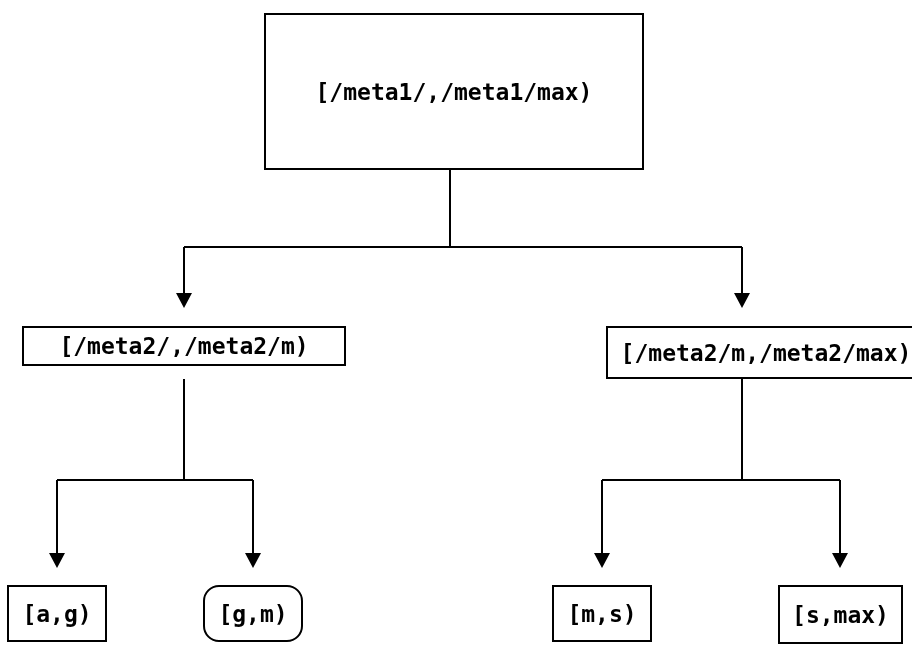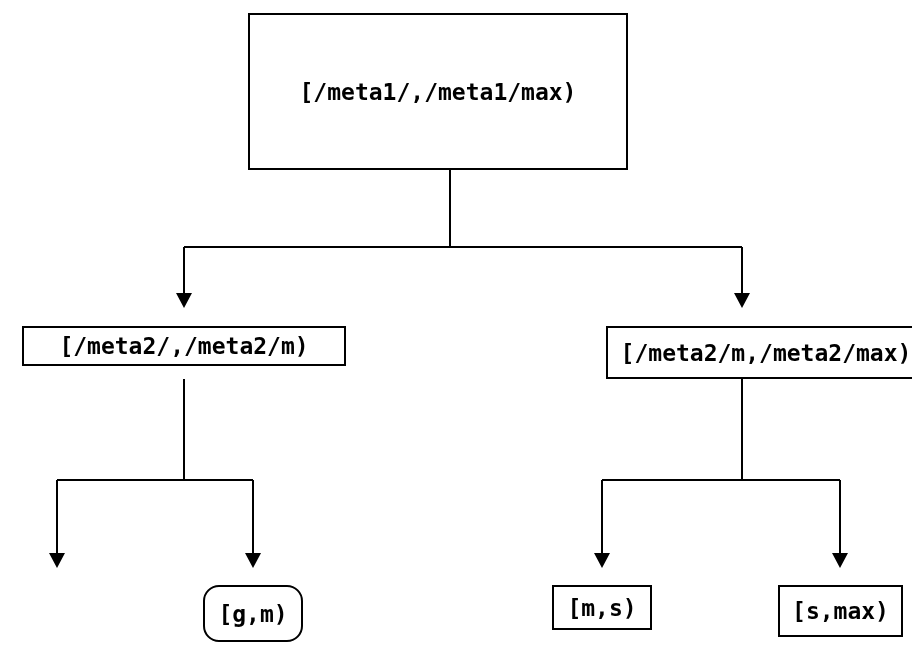--- a/index.html
+++ b/index.html
@@ -67,26 +67,27 @@
     <g>
       <path d="M742 379 V480"></path>
       <path d="M602 480 H840"></path>
       <path d="M602 480 V553"></path>
       <polygon points="594,553 610,553 602,568"></polygon>
       <path d="M840 480 V553"></path>
       <polygon points="832,553 848,553 840,568"></polygon>
     </g>
   </svg>
 
-  <div class="node" style="left:248px; top:13px; width:380px; height:157px;">[/meta1/,/meta1/max)</div>
+  <div class="node" style="left:264px; top:13px; width:380px; height:157px;">[/meta1/,/meta1/max)</div>
 
   <div class="node" style="left:22px; top:326px; width:324px; height:40px;">[/meta2/,/meta2/m)</div>
 
   <div class="node" style="left:582px; top:326px; width:320px; height:53px;margin-left:24px;">[/meta2/m,/meta2/max)</div>
 
+  <div class="node" style="left:7px; top:585px; width:100px; height:57px;">[a,g)</div>
 
   <div class="node" style="left:203px; top:585px; width:100px; height:57px;border-radius:16px;">[g,m)</div>
 
-  <div class="node" style="left:552px; top:585px; width:100px; height:45px;">[m,s)</div>
+  <div class="node" style="left:552px; top:585px; width:100px; height:57px;">[m,s)</div>
 
-  <div class="node" style="left:778px; top:585px; width:125px; height:52px;">[s,max)</div>
+  <div class="node" style="left:778px; top:585px; width:125px; height:59px;">[s,max)</div>
 
 </div>
 
 </body></html>

